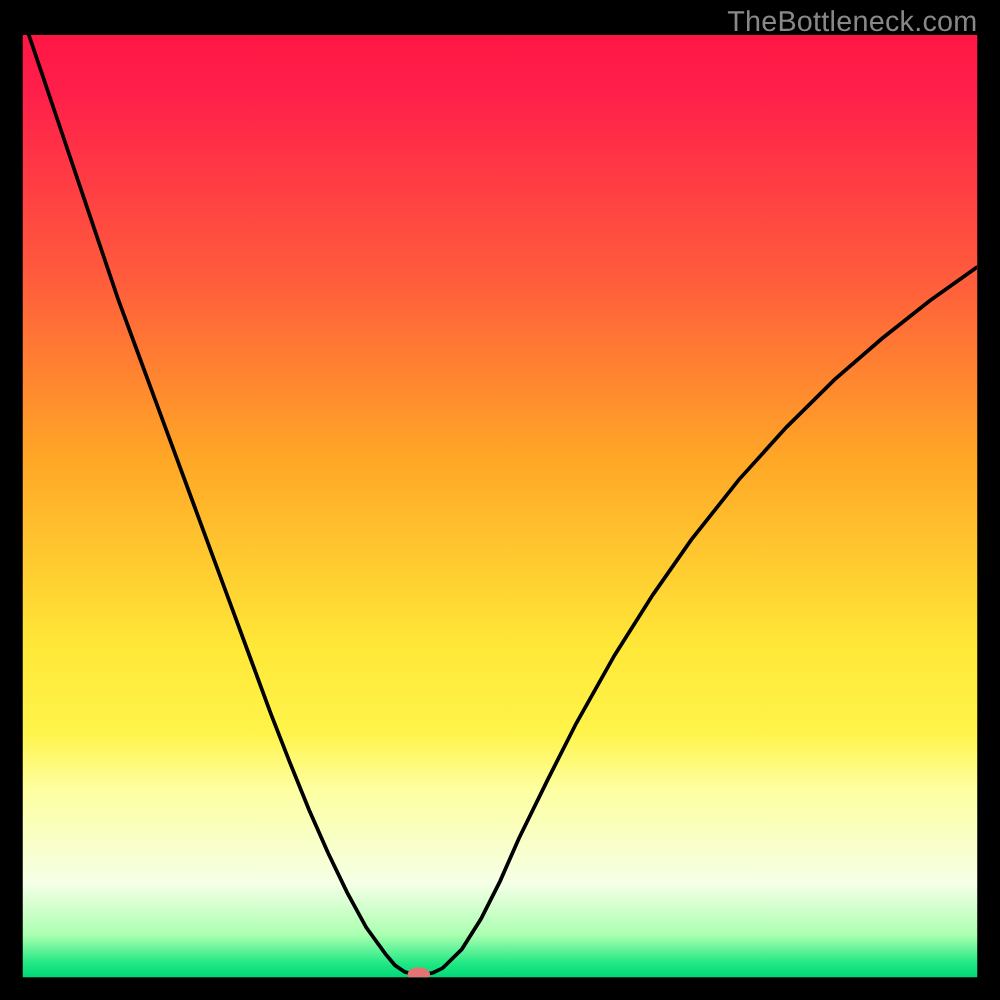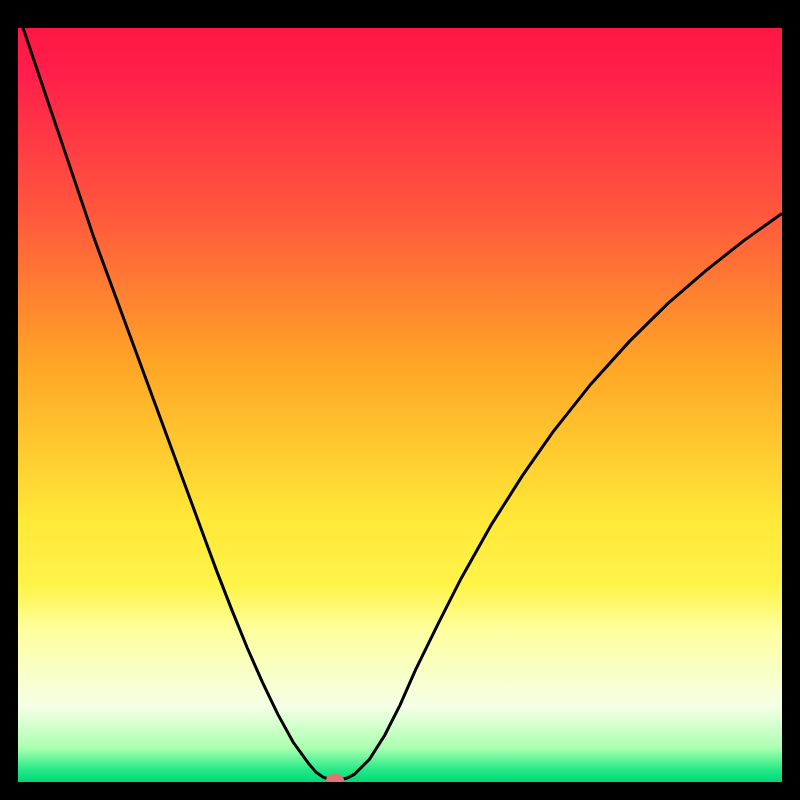--- a/index.html
+++ b/index.html
@@ -31,20 +31,21 @@
     color: #888888;
     font-size: 23px;
     font-weight: normal;
     letter-spacing: 0.2px;
   }
 </style>
 </head>
 <body>
 
 <div class="chart-container">
+  <div class="watermark">TheBottleneck.com</div>
   <svg class="plot-area" viewBox="0 0 764 754" preserveAspectRatio="none">
     <defs>
       <linearGradient id="bg-grad" x1="0" y1="0" x2="0" y2="1">
           <stop offset="0%" stop-color="#ff1744"></stop>
           <stop offset="6%" stop-color="#ff1f4a"></stop>
           <stop offset="25%" stop-color="#ff593d"></stop>
           <stop offset="45%" stop-color="#ffa726"></stop>
           <stop offset="65%" stop-color="#ffe838"></stop>
           <stop offset="74%" stop-color="#fff44a"></stop>
           <stop offset="80%" stop-color="#fdffa0"></stop>

